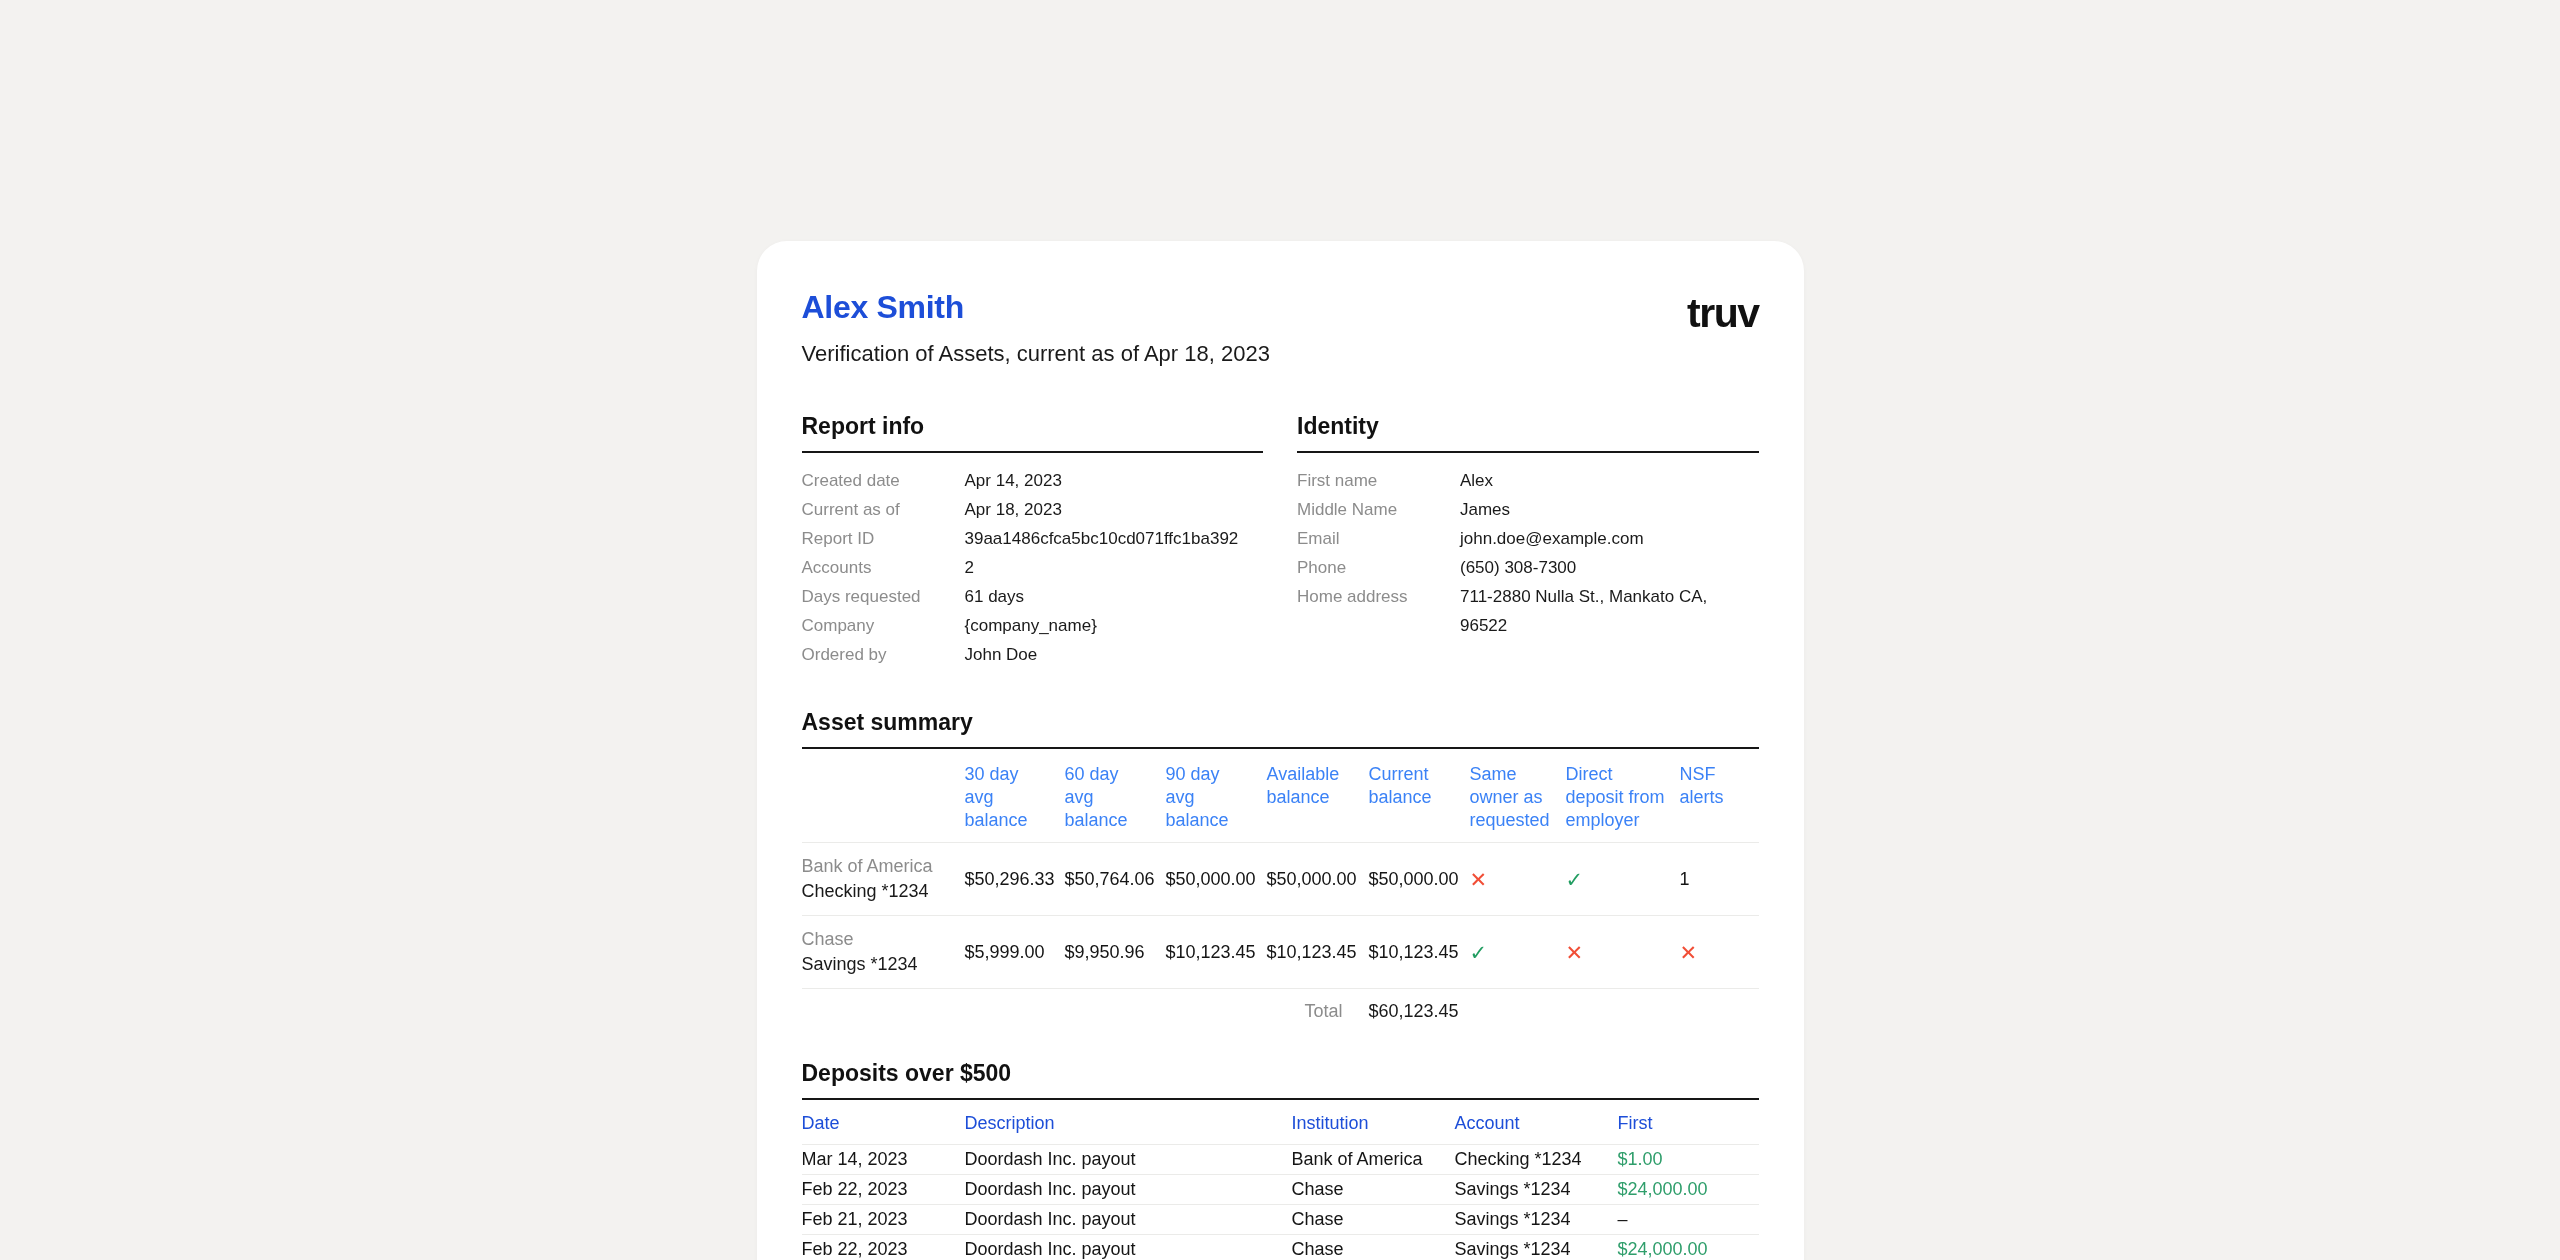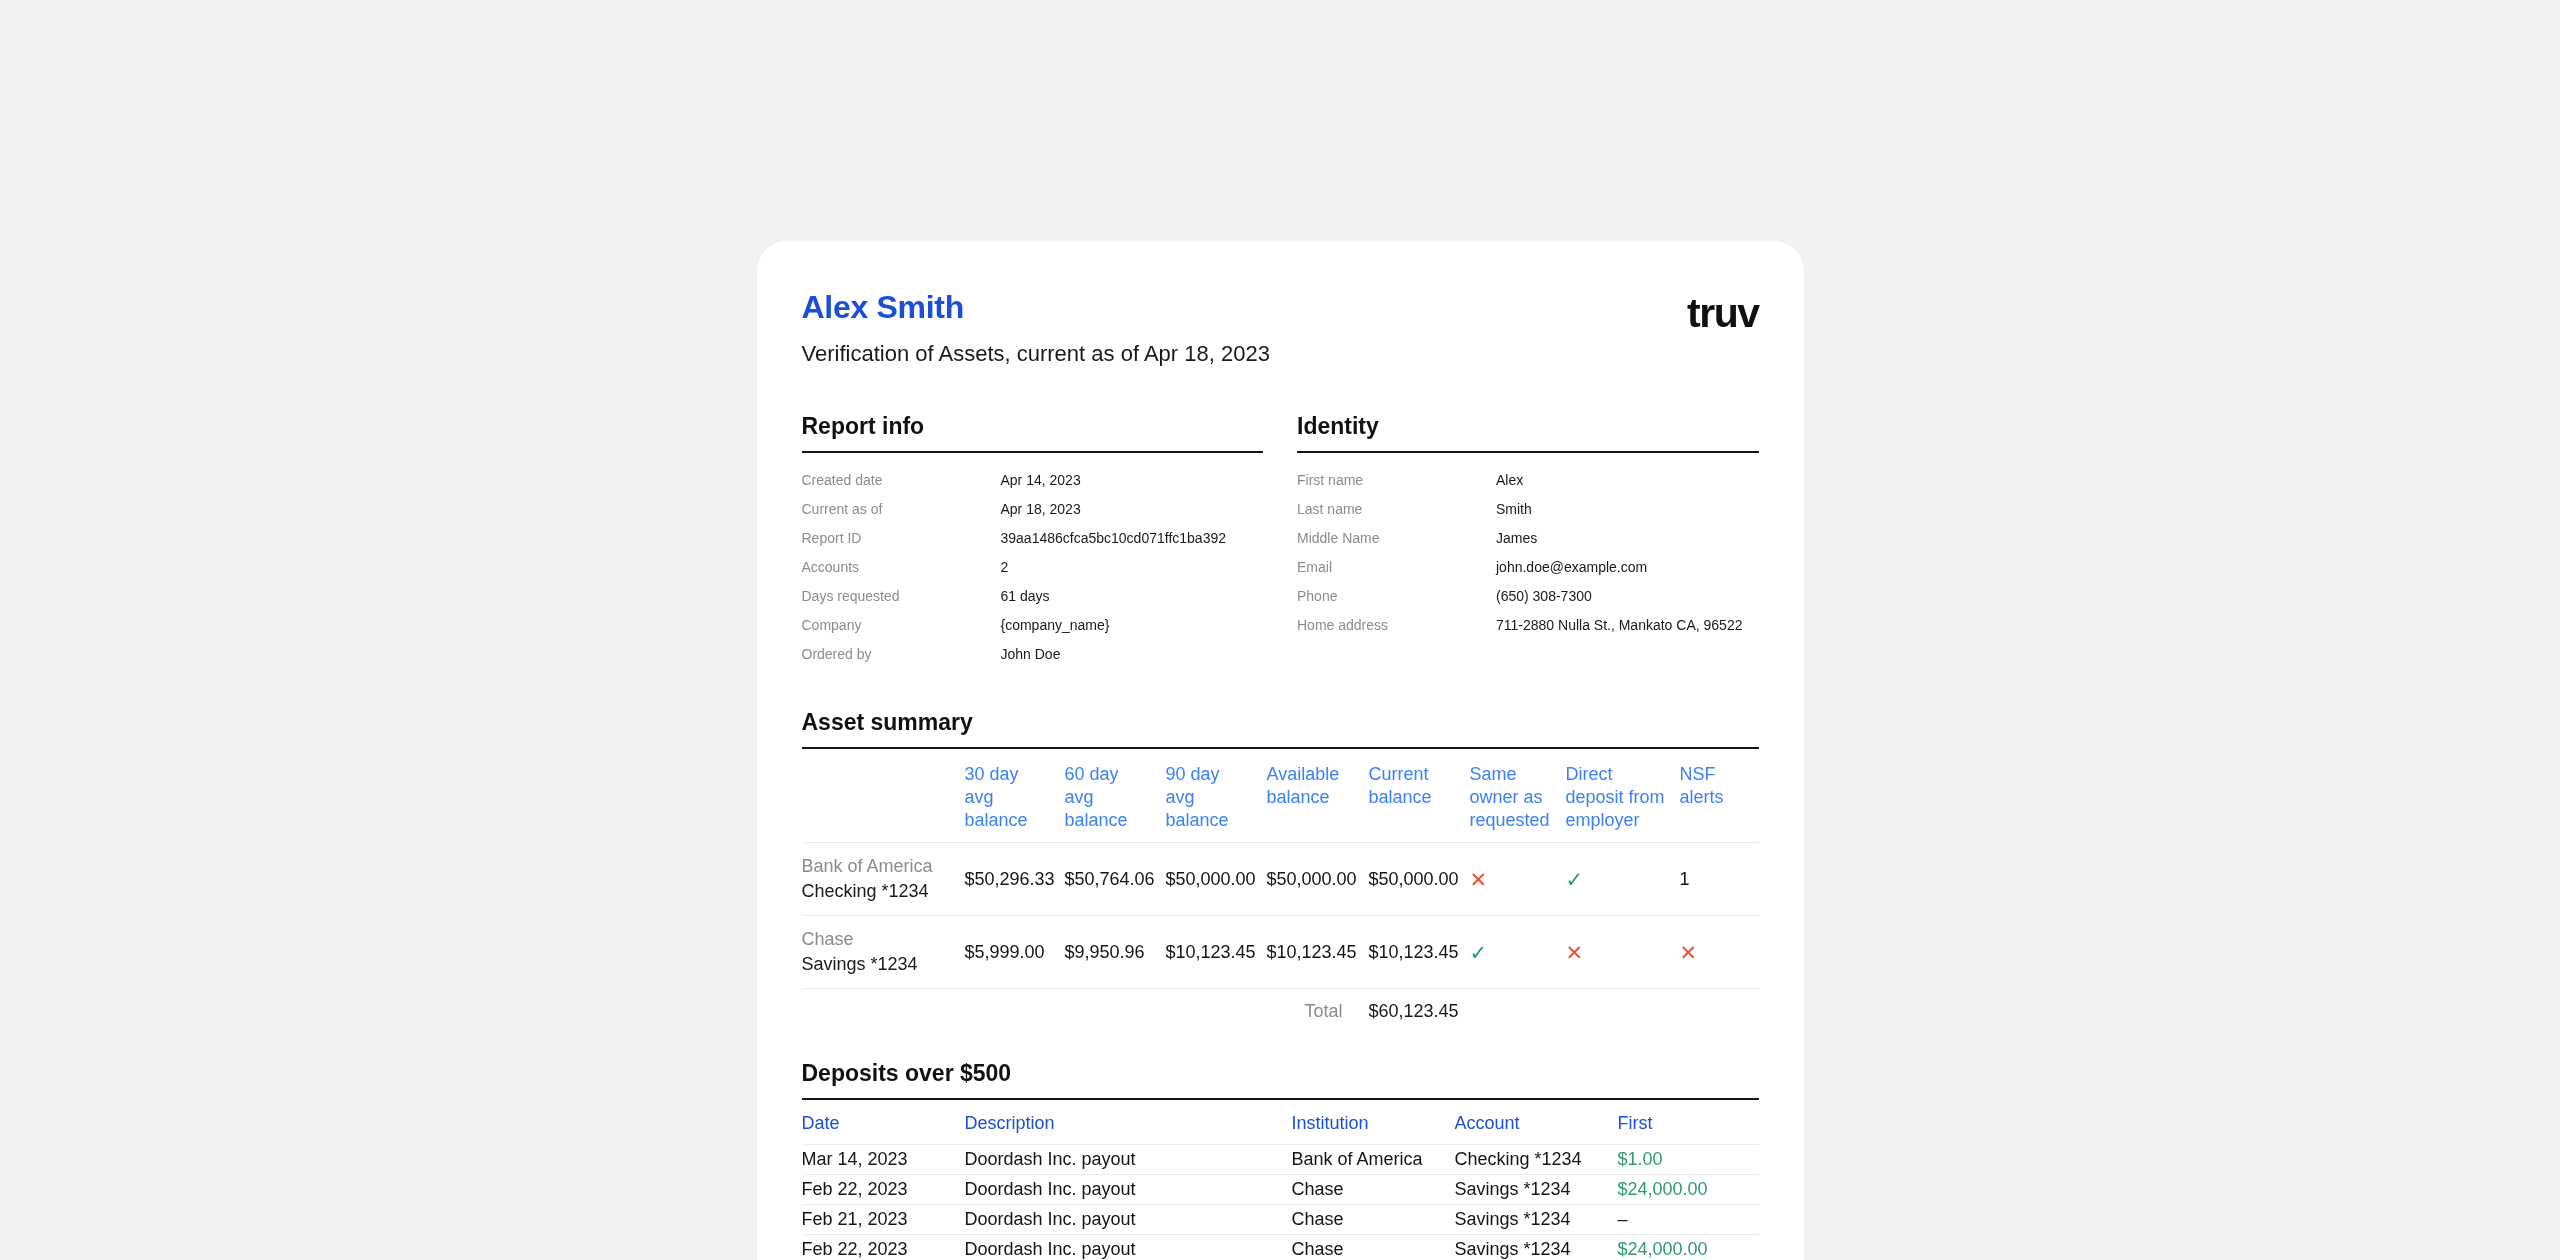--- a/index.html
+++ b/index.html
@@ -26,21 +26,21 @@
   .subtitle { font-size: 22px; margin: 0; color: #1a1a1a; }
   .logo { font-size: 41px; font-weight: 700; letter-spacing: -1.5px; line-height: 1; margin-top: 4px; color: #111; }
   
   .info-cols { display: flex; gap: 34px; margin-top: 46px; }
   .info-col { flex: 1; min-width: 0; }
   .sec-h {
     font-size: 23px; font-weight: 700; margin: 0;
     padding-bottom: 11px; border-bottom: 2px solid #161616; color: #111;
   }
   .info-rows { margin-top: 13px; }
-  .info-row { display: flex; font-size: 14px; line-height: 29px; gap: 36px; }
+  .info-row { display: flex; font-size: 17px; line-height: 29px; }
   .info-row .lbl { width: 163px; flex-shrink: 0; color: #8c8c8c; }
   .info-row .val { color: #1a1a1a; }
   
   .asset-sec { margin-top: 40px; }
   .a-grid { display: grid; grid-template-columns: 163px 100px 101px 101px 102px 101px 96px 114px 1fr; }
   .a-head { color: #3b82f6; font-size: 18px; line-height: 23px; padding: 14px 0 10px; border-bottom: 1px solid #ebebe9; }
   .a-head > div { padding-right: 14px; }
   .a-row { font-size: 18px; padding: 11px 0; border-bottom: 1px solid #ebebe9; align-items: center; }
   .acct-cell .inst { color: #8c8c8c; line-height: 25px; }
   .acct-cell .acct { color: #1a1a1a; line-height: 25px; }
@@ -106,24 +106,20 @@
       </div>
     </div>
     <div class="info-col">
       <h2 class="sec-h">Identity</h2>
       <div class="info-rows">
         <div class="info-row">
             <span class="lbl">First name</span>
             <span class="val">Alex</span>
           </div>
         <div class="info-row">
-            <span class="lbl">Last name</span>
-            <span class="val">Smith</span>
-          </div>
-        <div class="info-row">
             <span class="lbl">Middle Name</span>
             <span class="val">James</span>
           </div>
         <div class="info-row">
             <span class="lbl">Email</span>
             <span class="val">john.doe@example.com</span>
           </div>
         <div class="info-row">
             <span class="lbl">Phone</span>
             <span class="val">(650) 308-7300</span>

